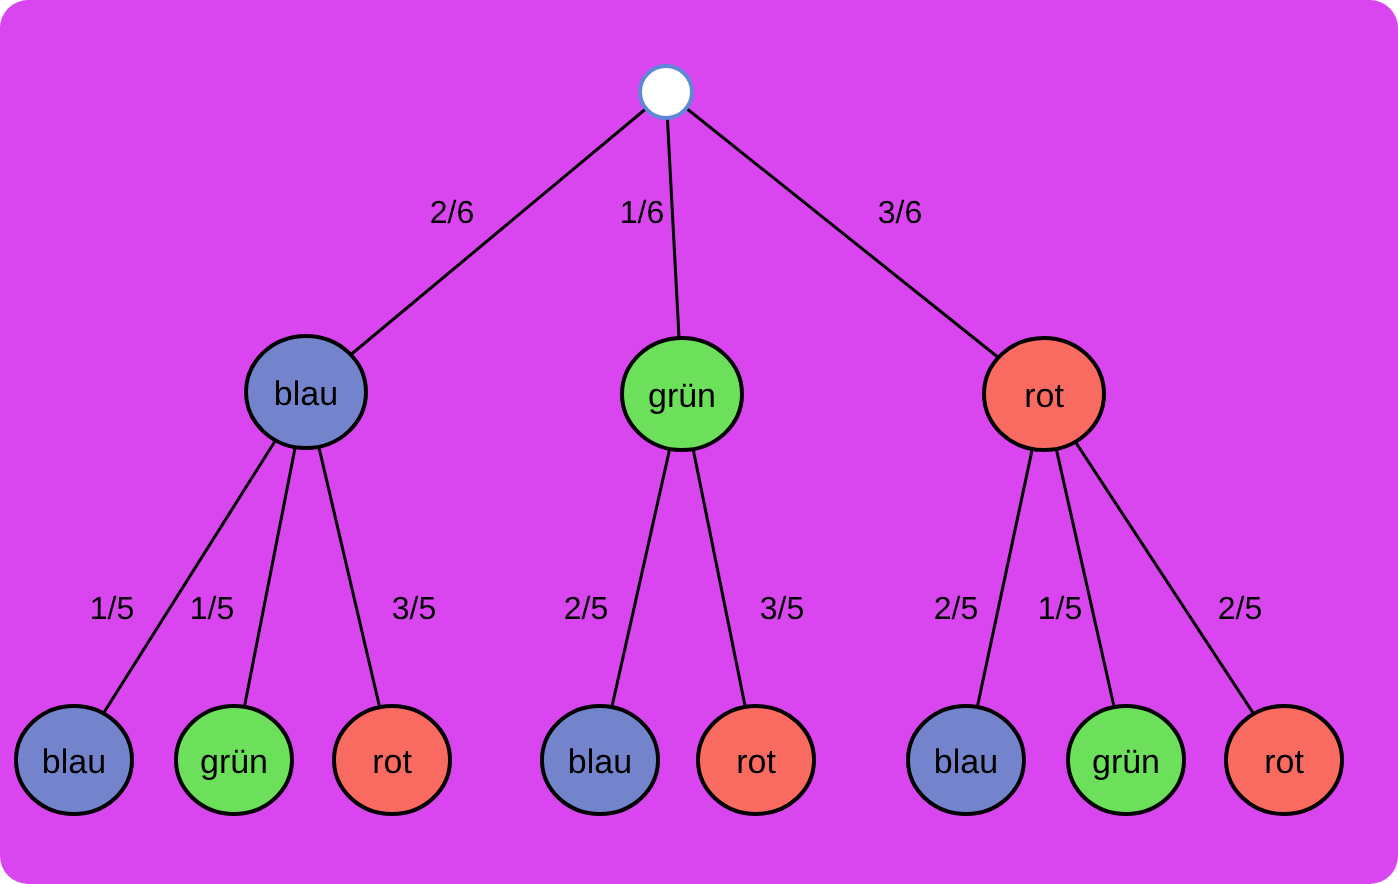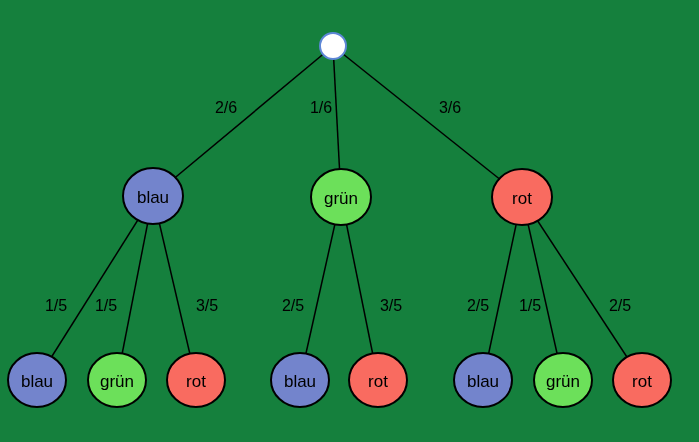--- a/index.html
+++ b/index.html
@@ -5,22 +5,23 @@
   html, body {
     margin: 0;
     padding: 0;
     background: #ffffff;
     font-family: "Liberation Sans", sans-serif;
   }
   .stage {
     position: relative;
     width: 699px;
     height: 442px;
-    background: #15803d;
+    background: #d946ef;
     overflow: hidden;
+    border-radius: 14px;
   }
   svg text {
     font-family: "Liberation Sans", sans-serif;
     fill: #000000;
   }
   text.node-label { font-size: 17px; }
   text.edge-label { font-size: 16px; }
 </style>
 </head>
 <body>

